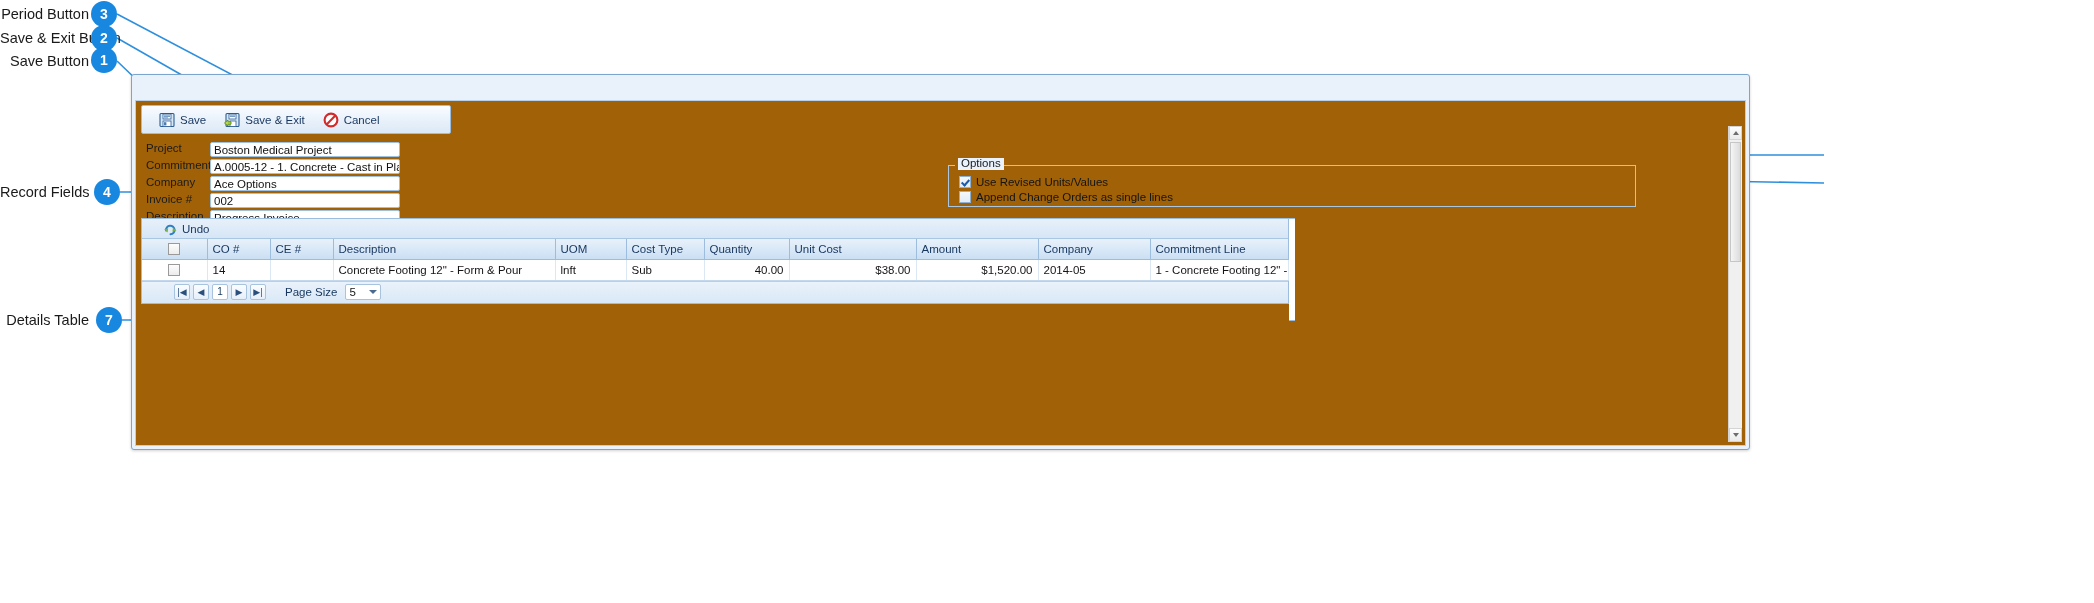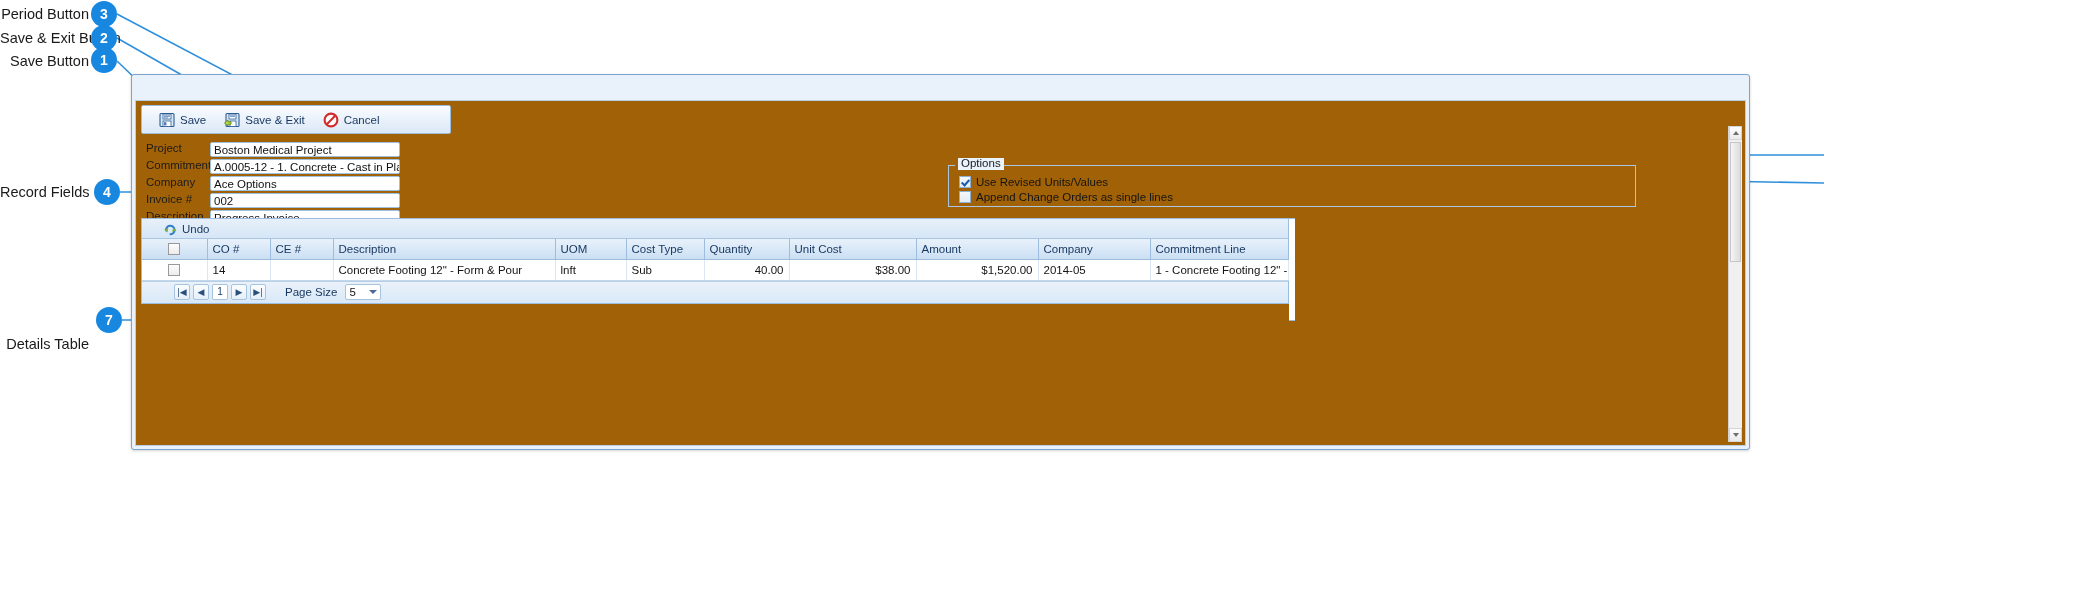--- a/index.html
+++ b/index.html
@@ -427,21 +427,21 @@
 
   <div class="callout-label right-aligned" style="left:0;top:31px;width:89px;">Save &amp; Exit Button</div>
   <div class="badge" style="left:91px;top:25px;">2</div>
 
   <div class="callout-label right-aligned" style="left:0;top:54px;width:89px;">Save Button</div>
   <div class="badge" style="left:91px;top:47px;">1</div>
 
   <div class="callout-label right-aligned" style="left:0;top:185px;width:89px;">Record Fields</div>
   <div class="badge" style="left:94px;top:179px;">4</div>
 
-  <div class="callout-label right-aligned" style="left:0;top:313px;width:89px;margin-top:24px;">Details Table</div>
+  <div class="callout-label right-aligned" style="left:0;top:313px;width:89px;">Details Table</div>
   <div class="badge" style="left:96px;top:307px;">7</div>
 
   <div class="badge" style="left:1322px;top:143px;">5</div>
   <div class="callout-label" style="left:1346px;top:149px;">Use Revised Units/Values Checkbox</div>
 
   <div class="badge" style="left:1322px;top:171px;">6</div>
   <div class="callout-label" style="left:1346px;top:177px;">Append Change Orders as single lines Checkbox</div>
 
   <div id="window">
 

